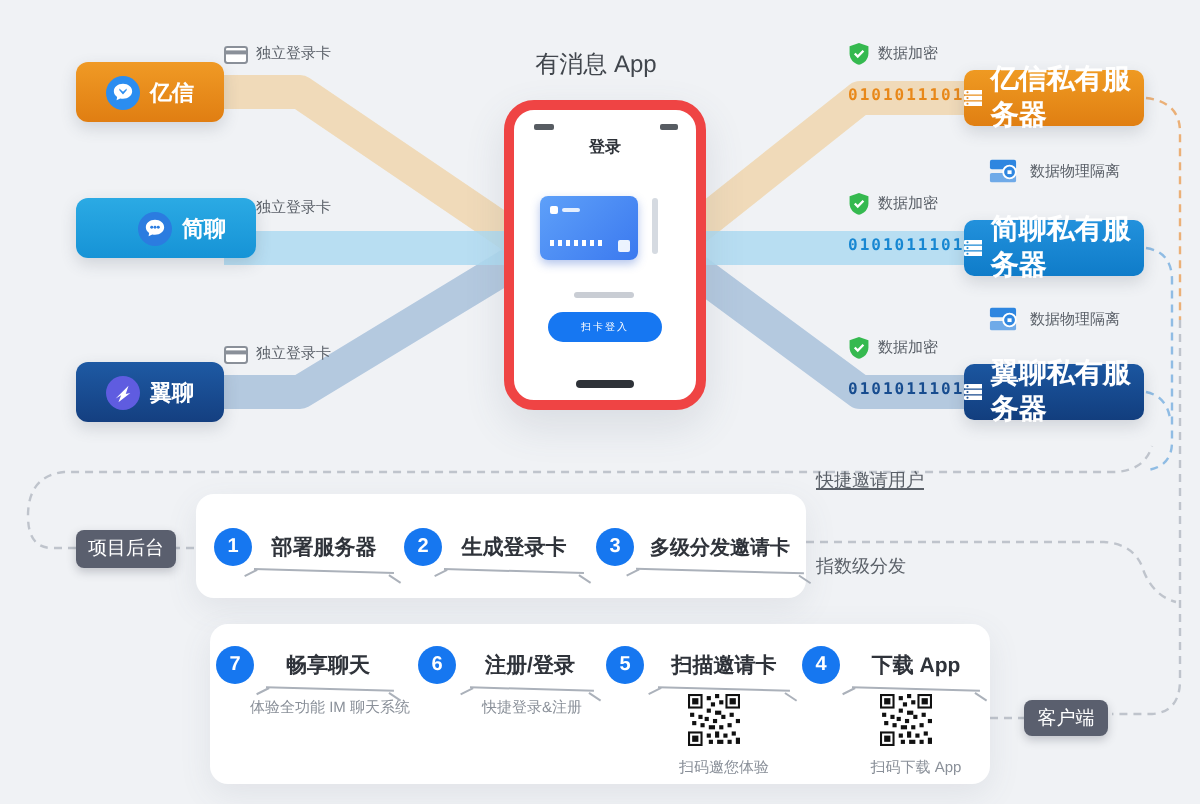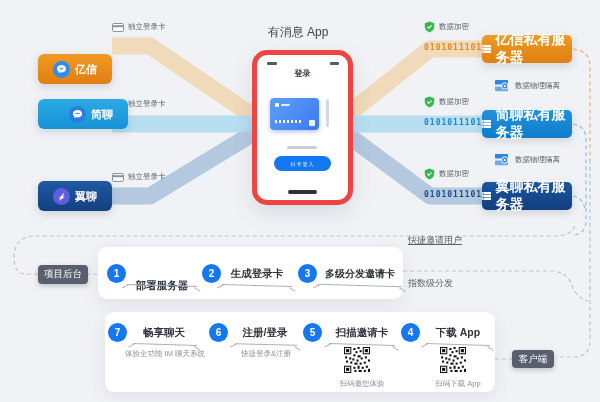--- a/index.html
+++ b/index.html
@@ -4,21 +4,21 @@
 <style>
   html,body{margin:0;padding:0;}
   body{font-family:"Liberation Sans","DejaVu Sans",sans-serif;background:#e9ebee;}
   #stage{position:relative;width:600px;height:402px;background:#f0f2f5;overflow:hidden;}
   svg.overlay{position:absolute;left:0;top:0;pointer-events:none;}
   
   .pill{position:absolute;display:flex;align-items:center;justify-content:center;gap:5px;
         color:#fff;font-weight:bold;border-radius:6px;box-shadow:0 3px 8px rgba(60,70,90,.18);}
   .app-pill{left:38px;width:74px;height:30px;font-size:11px;z-index:4;}
   .srv-pill{left:482px;width:90px;height:28px;font-size:14px;z-index:4;border-radius:5px;gap:4px;}
-  .p-orange{background:linear-gradient(#F09A25,#E07E12);margin-top:23px;}
+  .p-orange{background:linear-gradient(#F09A25,#E07E12);}
   .p-lblue{background:linear-gradient(#2BAAE4,#1693D6);}
   .p-navy{background:linear-gradient(#1E5AA4,#143F80);}
   .s-orange{background:linear-gradient(#EF9A22,#E07F12);}
   .s-blue{background:linear-gradient(#2291DC,#0F7CC9);}
   .s-navy{background:linear-gradient(#1B56A0,#123E7E);}
   .app-icon{width:17px;height:17px;border-radius:50%;display:flex;align-items:center;justify-content:center;flex:0 0 auto;}
   
   .mini-label{position:absolute;display:flex;align-items:center;gap:4px;font-size:7.5px;color:#5A6068;z-index:2;}
   .binary{position:absolute;font-family:"DejaVu Sans Mono",monospace;font-size:8px;font-weight:bold;
           letter-spacing:1px;z-index:2;white-space:nowrap;}
@@ -230,21 +230,21 @@
         <circle cx="11.5" cy="7.5" r="3.4" fill="#2E86E0" stroke="#fff" stroke-width="1"></circle>
         <rect x="10.4" y="6.6" width="2.2" height="2" fill="#fff"></rect>
       </svg>
     <span>数据物理隔离</span>
   </div>
 
   <div class="tag" style="left:38px;top:265px;width:50px;height:19px;">项目后台</div>
 
   <div class="card" style="left:98px;top:247px;width:305px;height:52px;"></div>
   <div class="step-num" style="left:107px;top:264px;">1</div>
-  <div class="step-title" style="left:132px;top:267px;width:60px;margin-top:12px;">部署服务器</div>
+  <div class="step-title" style="left:132px;top:267px;width:60px;">部署服务器</div>
   <div class="swoosh" style="left:127px;top:284px;width:70px;"></div>
   <div class="step-num" style="left:202px;top:264px;">2</div>
   <div class="step-title" style="left:227px;top:267px;width:60px;">生成登录卡</div>
   <div class="swoosh" style="left:222px;top:284px;width:70px;"></div>
   <div class="step-num" style="left:298px;top:264px;">3</div>
   <div class="step-title" style="left:321px;top:267px;width:78px;font-size:10px;">多级分发邀请卡</div>
   <div class="swoosh" style="left:318px;top:284px;width:84px;"></div>
 
   <div class="side-label" style="left:408px;top:234px;text-decoration:underline;">快捷邀请用户</div>
   <div class="side-label" style="left:408px;top:277px;">指数级分发</div>

